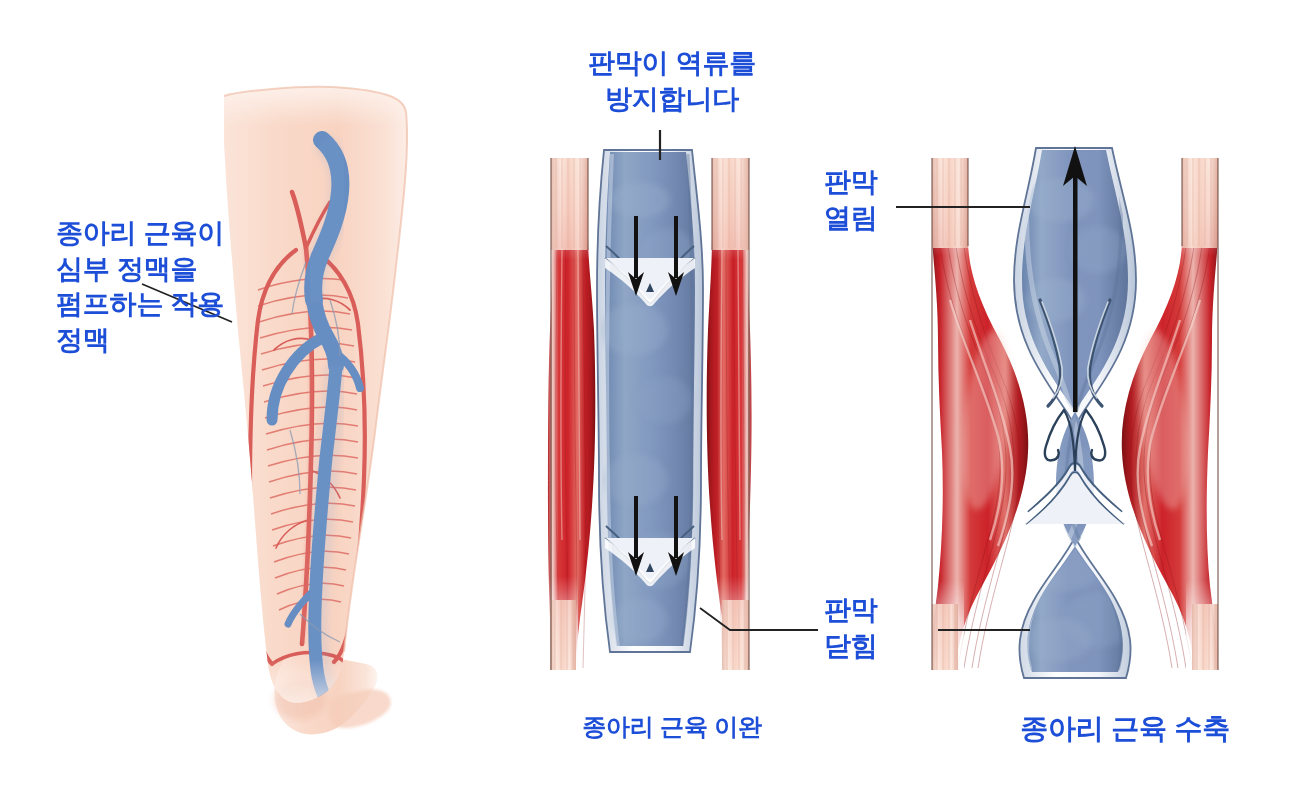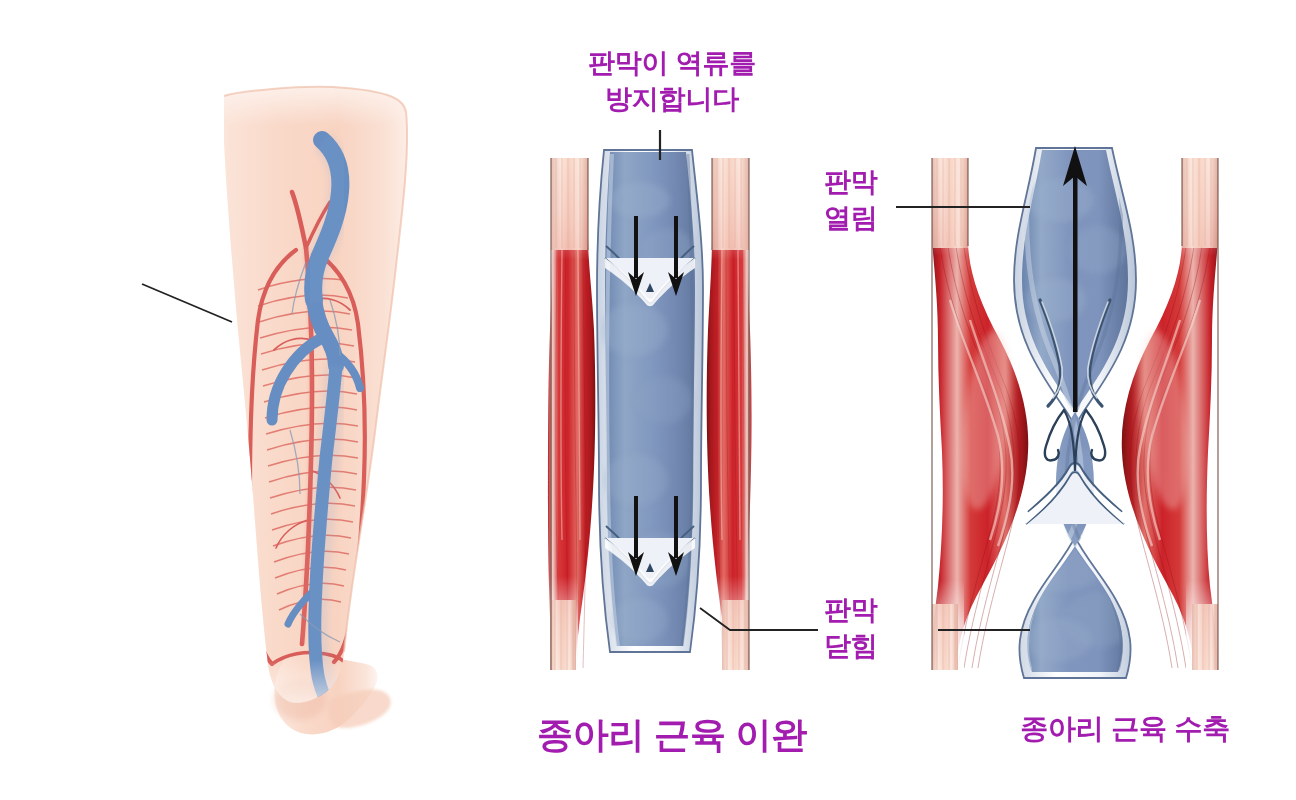--- a/index.html
+++ b/index.html
@@ -16,32 +16,32 @@
     background: #ffffff;
   }
   .figure-svg {
     position: absolute;
     top: 0; left: 0;
     width: 1296px; height: 800px;
     pointer-events: none;
   }
   .lbl {
     position: absolute;
-    color: #a21caf;
+    color: #1d4ed8;
     font-weight: 700;
     line-height: 1.32;
     white-space: pre-line;
     letter-spacing: -0.2px;
   }
   #label-pump   { left: 56px;  top: 216px;  font-size: 27px; text-align: left; }
   #label-valve-prevents { left: 552px; top: 46px; font-size: 27px; text-align: center; width: 240px; }
   #label-flow-title { left: 878px; top: 48px; font-size: 27px; text-align: center; width: 392px; }
   #label-valve-open { left: 824px; top: 165px; font-size: 27px; text-align: left; }
   #label-valve-closed { left: 824px; top: 593px; font-size: 27px; text-align: left; }
-  #caption-relax { left: 522px; top: 711px; font-size: 36px; text-align: center; width: 300px; }
+  #caption-relax { left: 522px; top: 711px; font-size: 24px; text-align: center; width: 300px; }
   #caption-contract { left: 930px; top: 711px; font-size: 28px; text-align: right; width: 300px; }
 </style>
 </head>
 <body>
 
 <div id="stage">
 
   <svg class="figure-svg" viewBox="0 0 1296 800">
     <defs>
 
@@ -612,20 +612,24 @@
           <rect x="1073" y="160" width="4.5" height="252"></rect>
           <path d="M1063,186 L1075,146 L1087,186 L1075,176 Z"></path>
         </g>
       </g>
 
       <path d="M896,207 L1030,207" stroke="#222222" stroke-width="1.8" fill="none"></path>
       <path d="M938,630 L1030,630" stroke="#222222" stroke-width="1.8" fill="none"></path>
     </g>
   </svg>
 
+  <div class="lbl" id="label-pump">종아리 근육이
+심부 정맥을
+펌프하는 작용
+정맥</div>
 
   <div class="lbl" id="label-valve-prevents">판막이 역류를
 방지합니다</div>
 
 
   <div class="lbl" id="label-valve-open">판막
 열림</div>
 
   <div class="lbl" id="label-valve-closed">판막
 닫힘</div>

